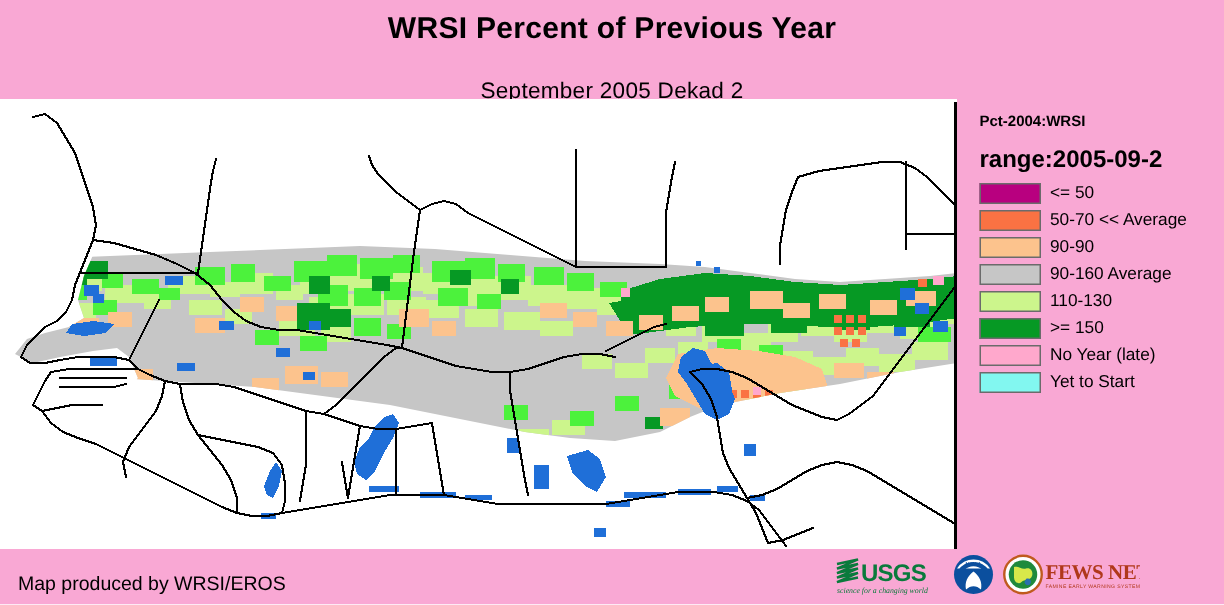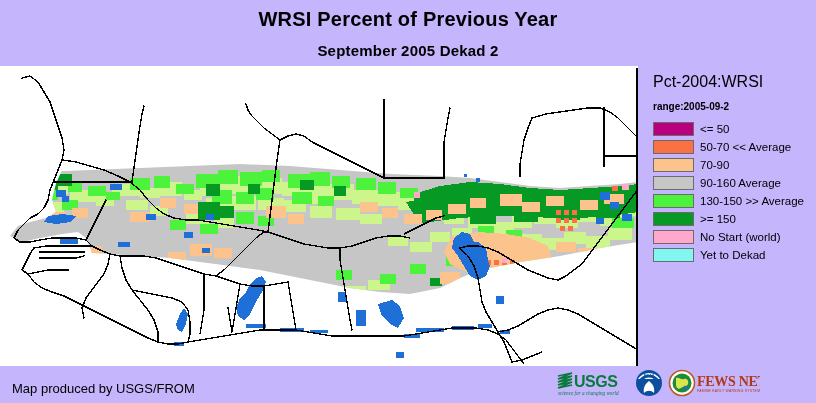--- a/index.html
+++ b/index.html
@@ -2,31 +2,31 @@
 <html><head>
 <meta charset="utf-8">
 <title>WRSI Percent of Previous Year</title>
 <style>
   html,body{margin:0;padding:0;background:#ffffff;}
   body{
     width:816px;height:403px;overflow:hidden;position:relative;
     font-family:"Liberation Sans", sans-serif;
     color:#000;
   }
-  #root{position:absolute;inset:0;background:#c4b5fd;}
+  #root{position:absolute;inset:0;background:#f9a8d4;}
 
   
   .title-block{position:absolute;left:0;top:0;width:816px;text-align:center;}
   .title-main{
     font-size:20px;font-weight:bold;letter-spacing:.2px;
     margin-top:7px;line-height:24px;
   }
   .title-sub{
-    font-size:15px;font-weight:bold;letter-spacing:.2px;
-    margin-top:10px;line-height:20px;
+    font-size:15px;font-weight:normal;letter-spacing:.2px;
+    margin-top:20px;line-height:20px;
   }
 
   
   .map-wrap{
     position:absolute;left:0;top:66px;width:638px;height:300px;
     background:#ffffff;overflow:hidden;
   }
   .map-wrap svg{display:block;}
   .map-frame{
     position:absolute;left:0;top:66px;width:638px;height:300px;
@@ -36,25 +36,25 @@
     position:absolute;background:#000;
   }
   
   .fr-right{right:0;top:2px;width:2px;height:298px;}
 
   
   .legend{
     position:absolute;left:649px;top:66px;width:167px;height:300px;
   }
   .legend-title{
-    font-size:16px;font-weight:normal;line-height:14px;
+    font-size:10px;font-weight:bold;line-height:14px;
     margin:9px 0 0 4px;letter-spacing:0px;
   }
   .legend-range{
-    font-size:10px;font-weight:bold;line-height:14px;
+    font-size:16px;font-weight:bold;line-height:14px;
     margin:11px 0 0 4px;letter-spacing:0px;
   }
   .legend-items{margin:6px 0 0 0;}
   .legend-row{
     display:flex;align-items:center;height:18px;margin:0 0 0 4px;
   }
   .swatch{
     width:41px;height:14px;border:1px solid #6b6b6b;box-sizing:border-box;
     flex:0 0 auto;
   }
@@ -501,52 +501,52 @@
         <span class="legend-label">&lt;= 50</span>
       </div>
 
       <div class="legend-row">
         <span class="swatch" style="background:#fa7243"></span>
         <span class="legend-label">50-70 &lt;&lt; Average</span>
       </div>
 
       <div class="legend-row">
         <span class="swatch" style="background:#fcc38d"></span>
-        <span class="legend-label">70-90</span>
+        <span class="legend-label">90-90</span>
       </div>
 
       <div class="legend-row">
         <span class="swatch" style="background:#c6c6c6"></span>
         <span class="legend-label">90-160 Average</span>
       </div>
 
-
-      <div class="legend-row">
-        <span class="swatch" style="background:#4cf23c"></span>
-        <span class="legend-label">130-150 &gt;&gt; Average</span>
-      </div>
+      <div class="legend-row">
+        <span class="swatch" style="background:#ccf58c"></span>
+        <span class="legend-label">110-130</span>
+      </div>
+
 
       <div class="legend-row">
         <span class="swatch" style="background:#069924"></span>
         <span class="legend-label">&gt;= 150</span>
       </div>
 
       <div class="legend-row">
         <span class="swatch" style="background:#ffa8cc"></span>
-        <span class="legend-label">No Start (world)</span>
+        <span class="legend-label">No Year (late)</span>
       </div>
 
       <div class="legend-row">
         <span class="swatch" style="background:#82f7f0"></span>
-        <span class="legend-label">Yet to Dekad</span>
+        <span class="legend-label">Yet to Start</span>
       </div>
     </div>
   </div>
 
-  <div class="credit">Map produced by USGS/FROM</div>
+  <div class="credit">Map produced by WRSI/EROS</div>
 
   <div class="logos">
 
     <div class="logo">
       <svg width="74" height="30" viewBox="0 0 74 30">
         <g>
           <path d="M2,8 L16,5 L2,11 L16,8 L2,14 L16,11 L2,17 L16,14 L2,20 L16,17" fill="none" stroke="#0a7a3c" stroke-width="1.6"></path>
           <text x="18" y="19" font-family="'Liberation Sans',sans-serif" font-size="16" font-weight="bold" fill="#0a7a3c" letter-spacing="-0.5">USGS</text>
           <text x="2" y="27" font-family="'Liberation Serif',serif" font-size="5.2" font-style="italic" fill="#0a7a3c">science for a changing world</text>
         </g>

